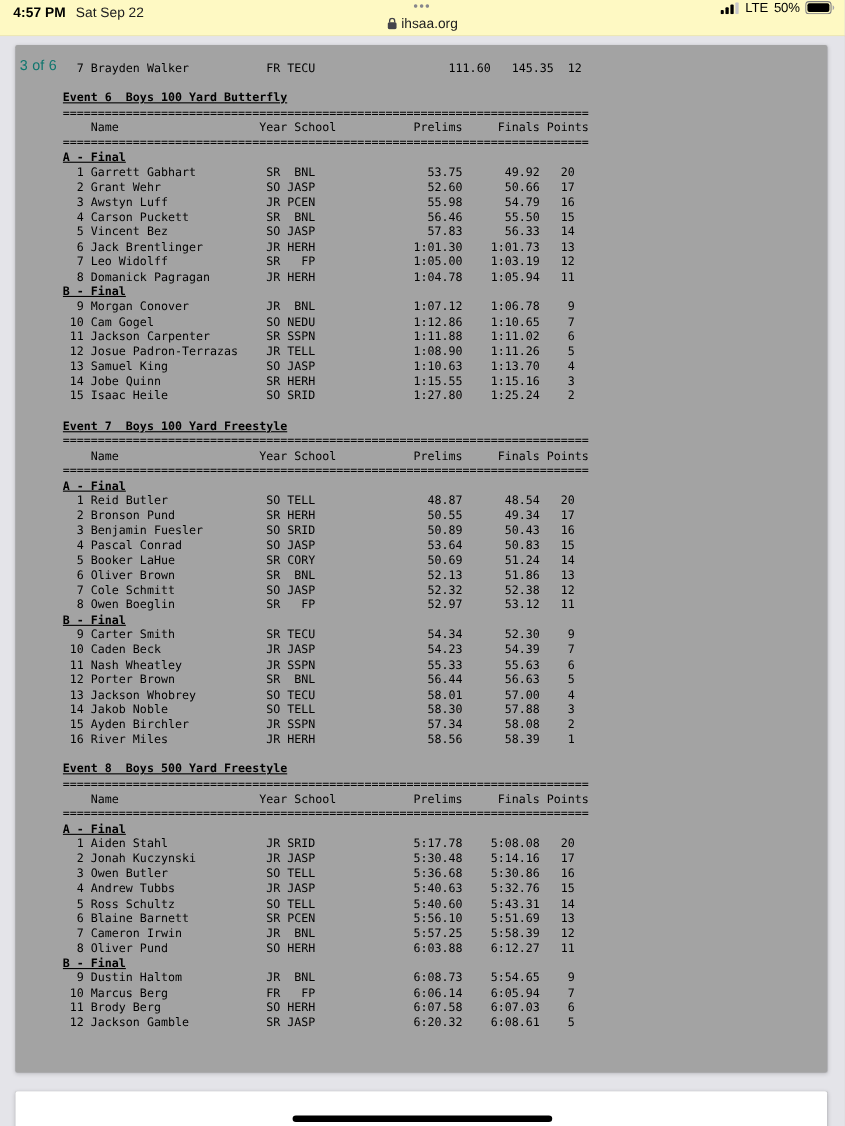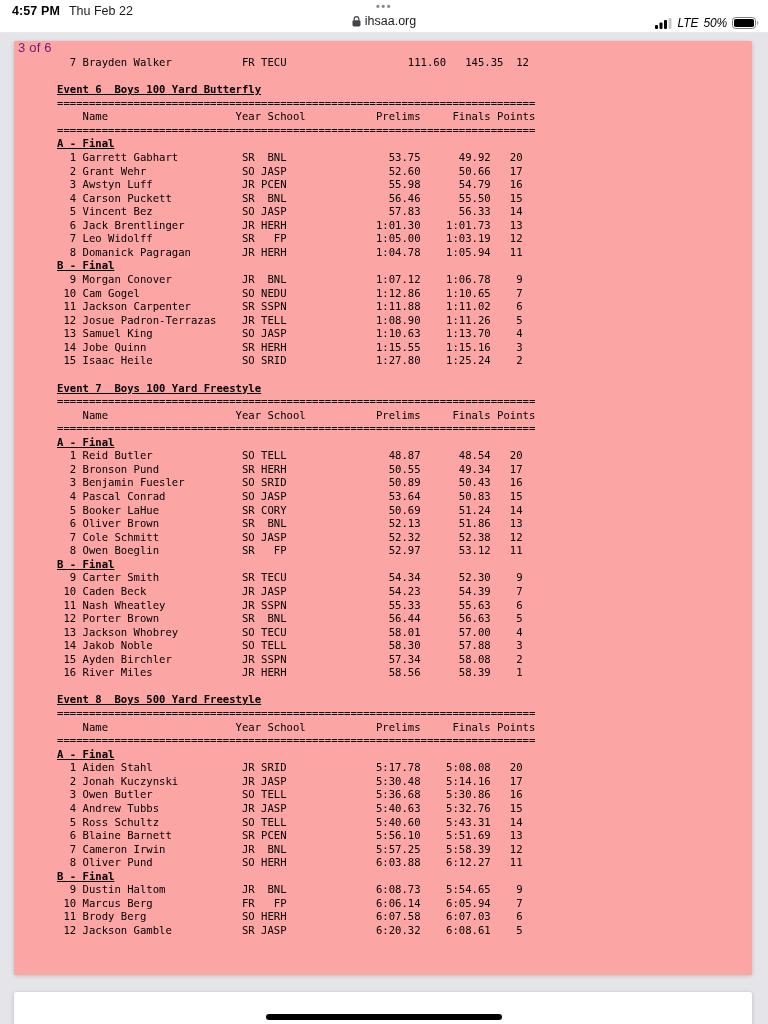--- a/index.html
+++ b/index.html
@@ -1,58 +1,58 @@
 <!DOCTYPE html>
 <html><head>
 <meta charset="utf-8">
 <style>
   * { margin:0; padding:0; box-sizing:border-box; }
   html,body { width:768px; height:1024px; overflow:hidden; }
   body { font-family:"Liberation Sans", sans-serif; background:#e4e4e9; position:relative; }
 
   
   .chrome {
-    position:relative; height:33px; background:#ffffff;
+    position:relative; height:33px; background:#fef9c3;
     border-bottom:1px solid rgba(0,0,0,0.09);
   }
   .status-left {
     position:absolute; left:12px; top:4px; display:flex; gap:9px;
     font-size:12.5px; color:#000; align-items:baseline;
   }
   .status-time { font-weight:700; letter-spacing:.1px; }
   .status-date { font-weight:400; color:#1c1c1e; }
   .tab-dots {
     position:absolute; left:0; right:0; top:1px; text-align:center;
     color:#87878c; font-size:11px; letter-spacing:1.5px; font-weight:700; line-height:11px;
   }
   .domain-row {
     position:absolute; left:0; right:0; top:14px; display:flex;
     justify-content:center; align-items:center; gap:4px;
     font-size:12.5px; color:#1c1c1e;
   }
   .status-right {
-    position:absolute; right:9px; top:16px; display:flex; align-items:center; gap:5px;
-    font-size:12px; color:#000;font-style:italic;
+    position:absolute; right:9px; top:0; display:flex; align-items:center; gap:5px;
+    font-size:12px; color:#000;
   }
   .pct { letter-spacing:-.2px; }
 
   
   .viewer { position:relative; height:991px; background:#e4e4e9; }
   .page-card {
     position:absolute; left:14px; top:8px; width:738px; height:934px;
-    background:#fca5a5; border-radius:2px;
+    background:#a3a3a3; border-radius:2px;
     box-shadow:0 1px 4px rgba(0,0,0,0.16), 0 0 1px rgba(0,0,0,0.12);
   }
   .page-card-next {
     position:absolute; left:14px; top:959px; width:738px; height:70px;
     background:#ffffff; border-radius:2px;
     box-shadow:0 1px 4px rgba(0,0,0,0.16), 0 0 1px rgba(0,0,0,0.12);
   }
   .page-indicator {
-    position:absolute; left:18px; top:7px; font-size:13px; color:#701a75;
+    position:absolute; left:18px; top:19px; font-size:13px; color:#0f766e;
     letter-spacing:.2px;
   }
   .doc {
     position:absolute; left:43px; top:15px; right:8px; bottom:6px;
     font-family:"DejaVu Sans Mono", monospace;
     font-size:10.6px; line-height:13.57px;
     color:#000; white-space:pre; overflow:hidden;
   }
   .doc .line { white-space:pre; }
   .doc .b { font-weight:700;text-decoration:underline; }
@@ -64,21 +64,21 @@
   }
 
   svg { display:block; }
 </style>
 </head>
 <body>
 
 <div class="chrome">
   <div class="status-left">
     <span class="status-time">4:57 PM</span>
-    <span class="status-date">Thu Feb 22</span>
+    <span class="status-date">Sat Sep 22</span>
   </div>
 
   <div class="tab-dots">•••</div>
 
   <div class="domain-row">
     <span>
       <svg width="9" height="11" viewBox="0 0 9 11">
         <rect x="0.5" y="4.2" width="8" height="6.3" rx="1.4" fill="#43434a"></rect>
         <path d="M2.2 4.5 V3 a2.3 2.3 0 0 1 4.6 0 V4.5" fill="none" stroke="#43434a" stroke-width="1.2"></path>
       </svg>

